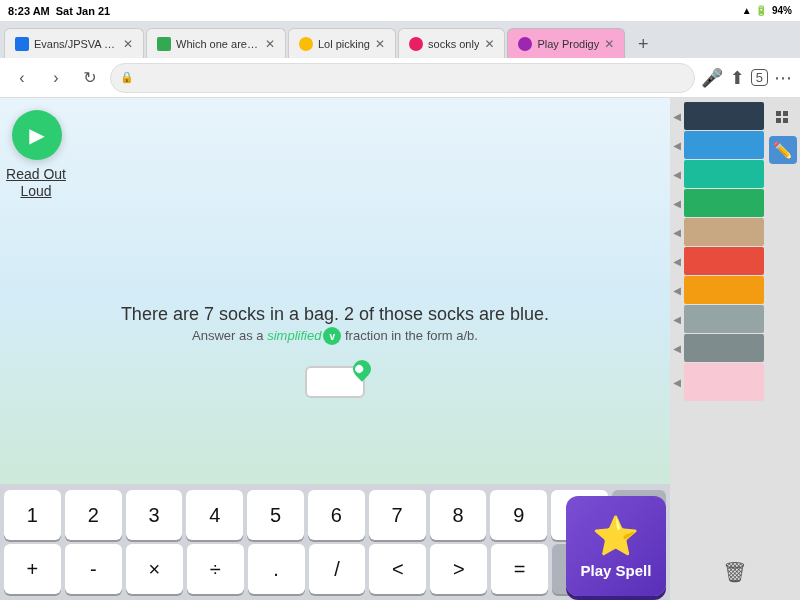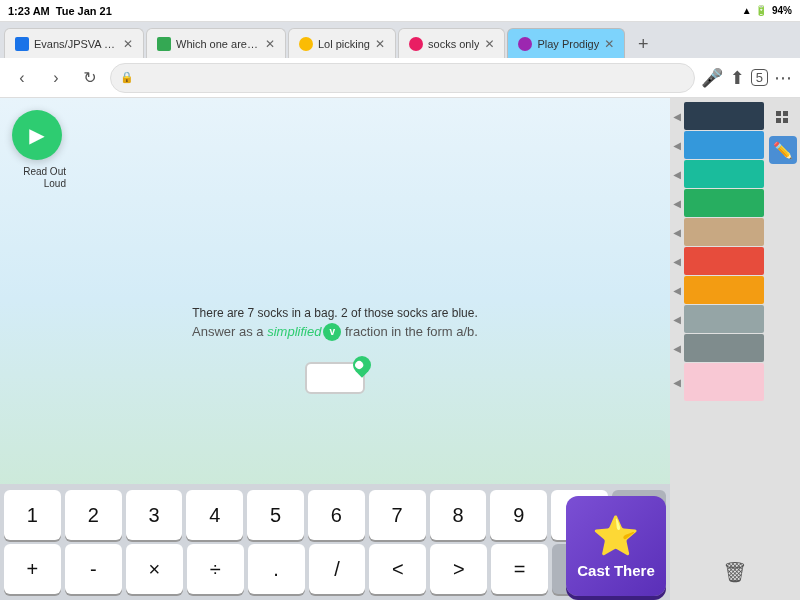--- a/index.html
+++ b/index.html
@@ -40,21 +40,21 @@
       font-size: 11px;
       color: #333;
       white-space: nowrap;
       max-width: 140px;
       overflow: hidden;
       cursor: pointer;
       border: 1px solid #ccc;
       border-bottom: none;
     }
     .tab.active {
-      background: #7dd3fc;
+      background: #f9a8d4;
       border-color: #bbb;
       z-index: 1;
     }
     .tab-favicon { width: 14px; height: 14px; border-radius: 2px; flex-shrink: 0; }
     .tab-label { overflow: hidden; text-overflow: ellipsis; flex: 1; }
     .tab-close { font-size: 12px; color: #666; cursor: pointer; flex-shrink: 0; }
     .tab-add { width: 28px; height: 28px; display: flex; align-items: center; justify-content: center; font-size: 18px; color: #555; cursor: pointer; margin-left: 2px; }
 
     
     .url-bar {
@@ -111,38 +111,39 @@
       align-items: center;
       justify-content: center;
       cursor: pointer;
       box-shadow: 0 2px 8px rgba(0,0,0,0.2);
     }
     .read-aloud-btn .play-icon { color: white; font-size: 20px; }
     .read-aloud-label {
       position: absolute;
       top: 68px;
       left: 6px;
-      font-size: 10px;
+      font-size: 14px;
       color: #333;
-      text-align: right;
+      text-align: center;
       width: 60px;
       line-height: 1.2;
+      text-decoration: underline;
     }
 
     
     .question-area {
       flex: 1;
       display: flex;
       flex-direction: column;
       align-items: center;
       justify-content: center;
       padding: 20px 80px 20px 80px;
     }
     .question-text {
-      font-size: 12px;
+      font-size: 18px;
       color: #333;
       text-align: center;
       line-height: 1.6;
     }
     .question-main {
       font-size: 15px;
       font-weight: 500;
       color: #222;
       text-align: center;
       margin-bottom: 12px;
@@ -279,22 +280,22 @@
       gap: 4px;
       margin-bottom: 4px;
     }
     .kb-row:last-child { margin-bottom: 0; }
   </style>
 </head>
 <body>
 
 <div class="status-bar">
   <div class="status-left">
-    <span>1:23 AM</span>
-    <span>Tue Jan 21</span>
+    <span>8:23 AM</span>
+    <span>Sat Jan 21</span>
   </div>
   <div class="status-right">
     <span>▲</span>
     <span>🔋</span>
     <span>94%</span>
   </div>
 </div>
 
 <div class="tab-bar">
   <div class="tab">
@@ -390,21 +391,21 @@
         <div class="key">/</div>
         <div class="key">&lt;</div>
         <div class="key">&gt;</div>
         <div class="key">=</div>
         <div class="key dark" style="flex:2;">SPACE</div>
       </div>
     </div>
 
     <div class="cast-area">
       <span class="cast-star">⭐</span>
-      <span class="cast-label">Cast There</span>
+      <span class="cast-label">Play Spell</span>
     </div>
   </div>
 
   <div class="sidebar" style="width:130px;position:relative;">
     <div style="display:flex;width:100%;align-items:flex-start;">
       <div style="flex:1;display:flex;flex-direction:column;gap:1px;">
         <div style="display:flex;align-items:center;">
           <span style="font-size:10px;color:#888;width:14px;text-align:center;">◀</span>
           <div style="flex:1;height:28px;background:#2c3e50;cursor:pointer;border-radius:2px;" class="color-swatch"></div>
         </div>

